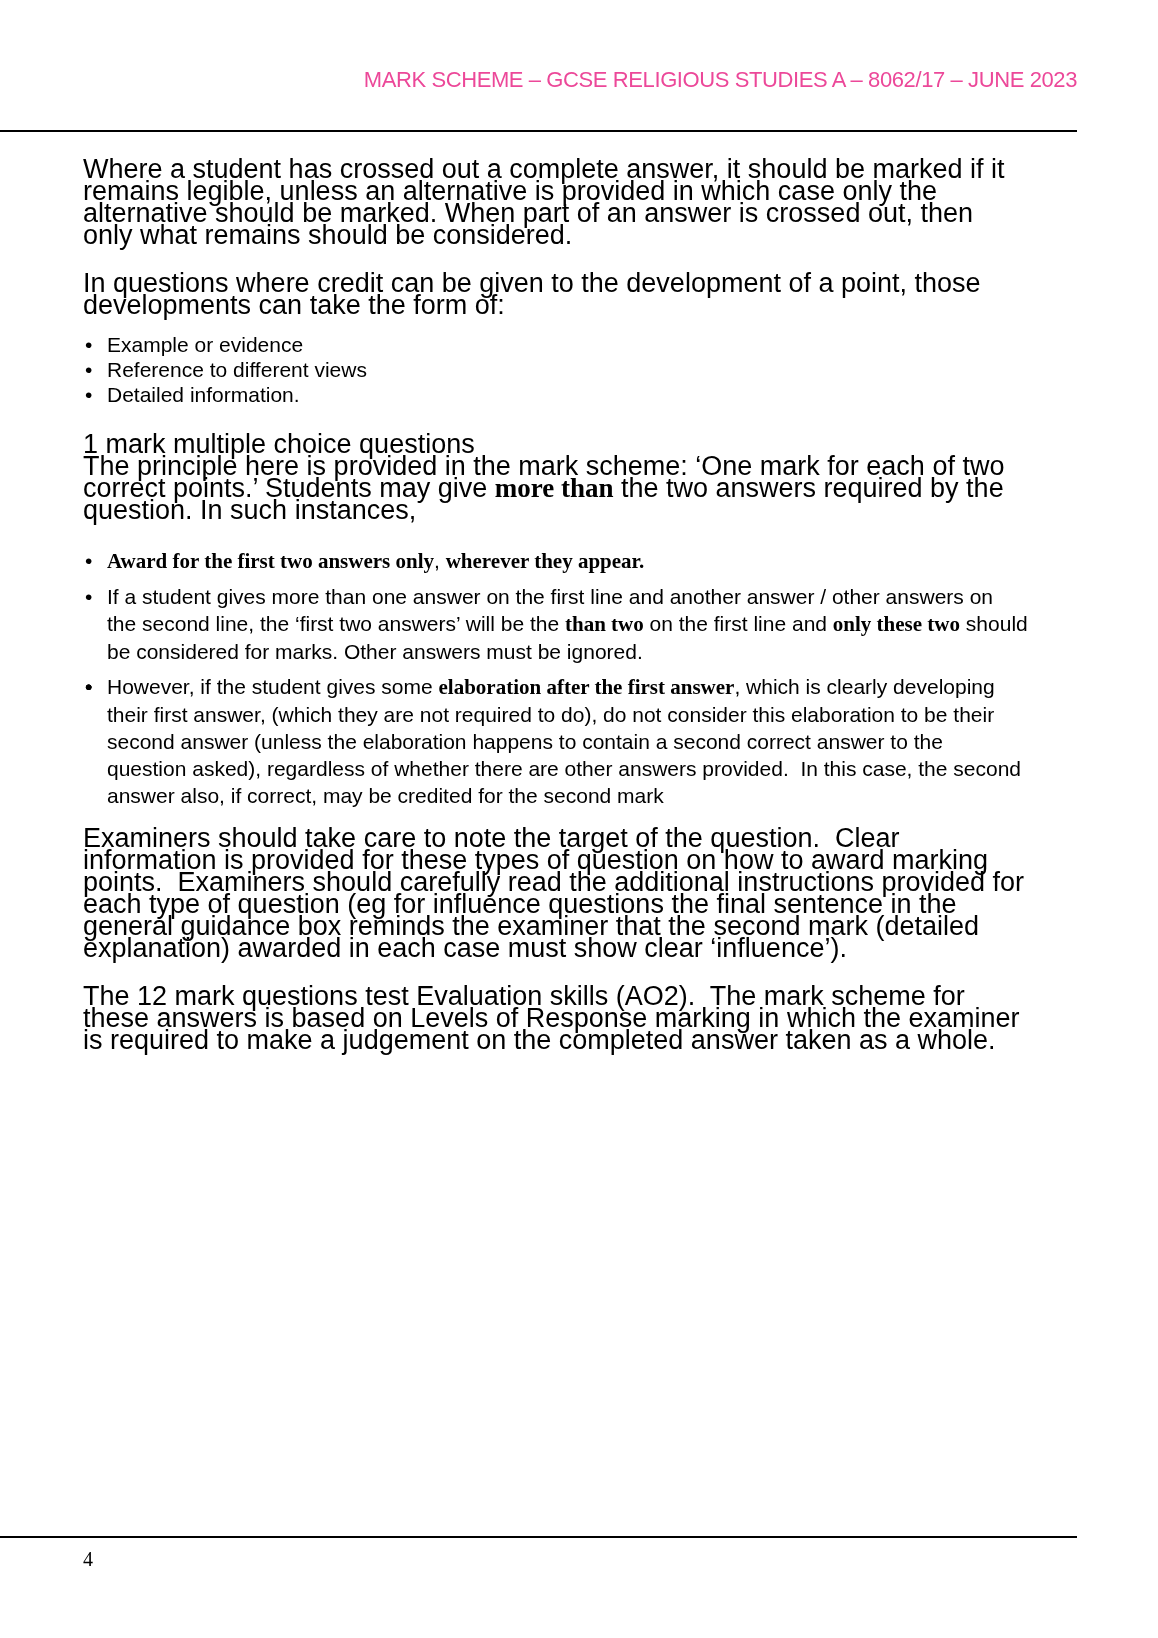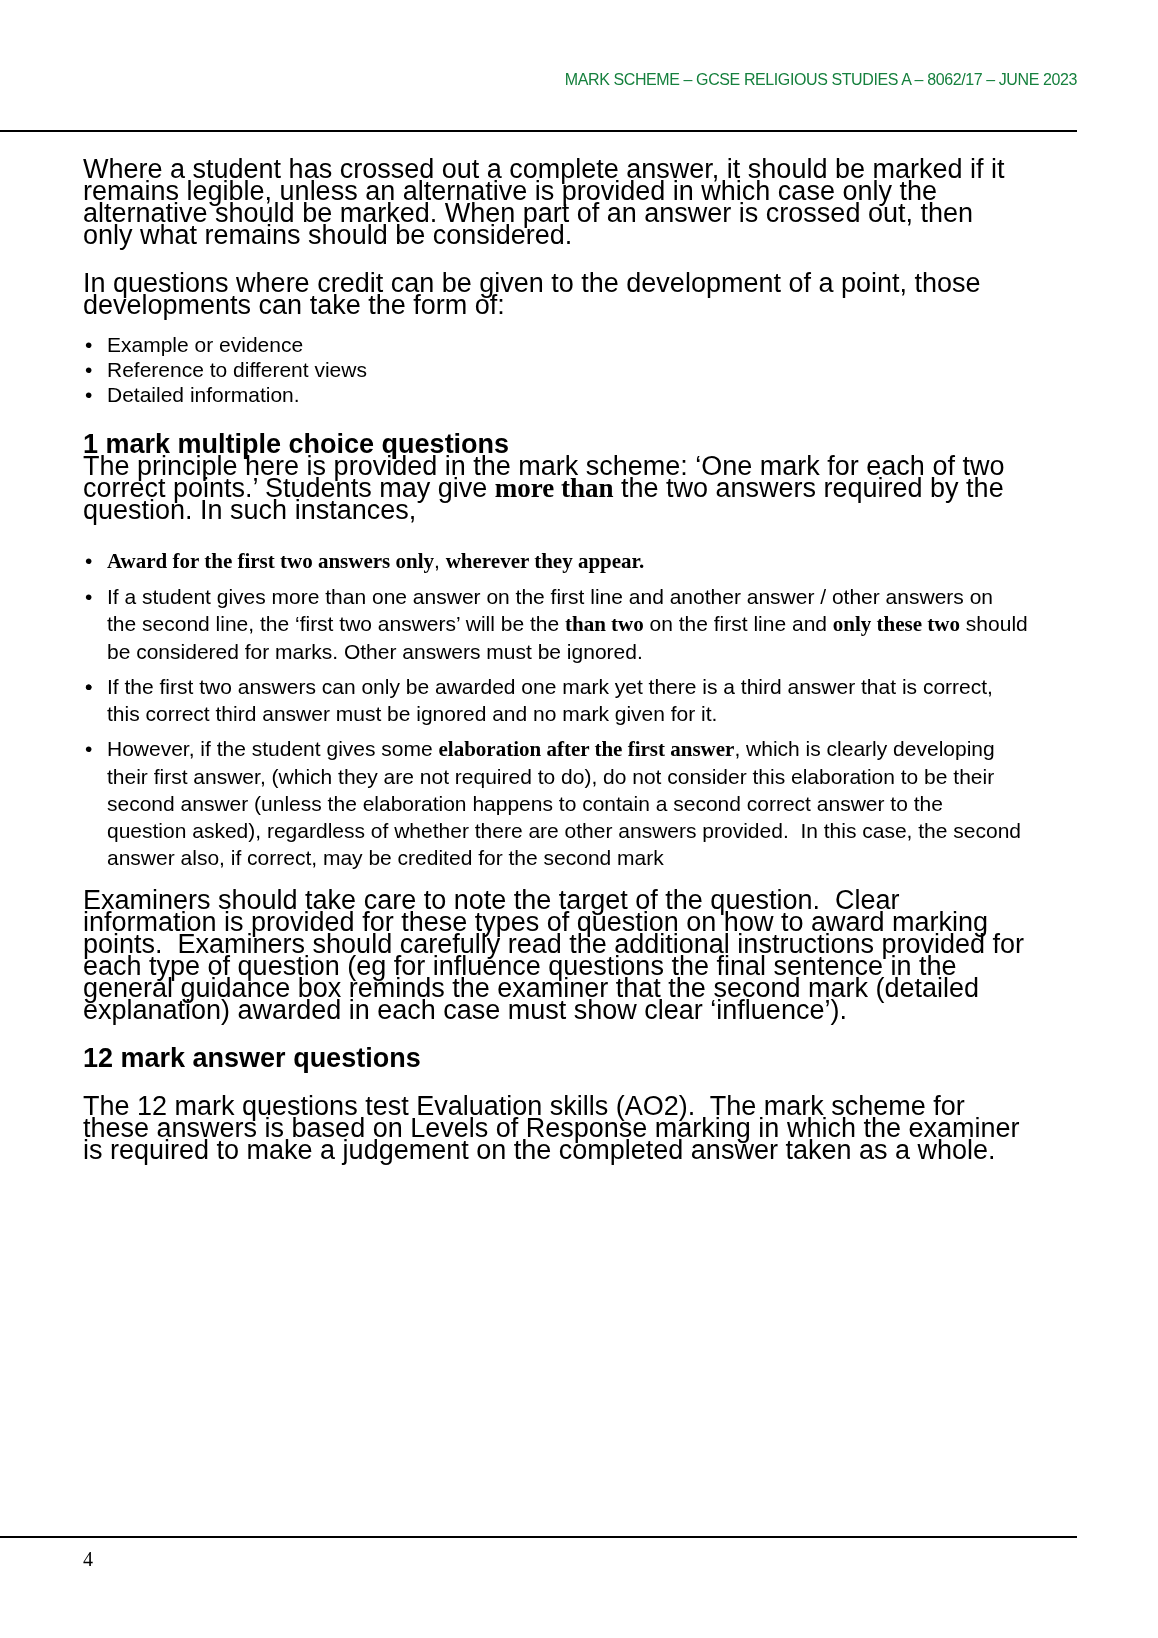--- a/index.html
+++ b/index.html
@@ -18,24 +18,24 @@
     line-height: 25px;
     overflow: hidden;
   }
   
   .header-title {
     position: absolute;
     top: 67px;
     right: 81px; 
     width: 900px;
     text-align: right;
-    font-size: 16px;
+    font-size: 22px;
     letter-spacing: -0.4px;
     white-space: nowrap;
-    color: #15803d;
+    color: #ec4899;
   }
   .header-rule {
     position: absolute;
     top: 130px;
     left: 0;
     width: 1077px;
     border-top: 2px solid #000000;
   }
   
   .content {
@@ -46,21 +46,21 @@
   }
   .content p,
   .content h2 {
     margin: 0 0 26px 0;
     white-space: pre-wrap;
     font-size: 27px;
     line-height: 22px;
     font-weight: normal;
   }
   .content p.compact { margin-bottom: 16px; }
-  .content h2 { font-weight: bold; margin-bottom: 0; }
+  .content h2 { font-weight: normal; margin-bottom: 0; }
   .content h2.spacer-after { margin-bottom: 26px; }
   .content ul.list {
     list-style: none;
     margin: 0 0 26px 0;
     padding: 0;
   }
   .content ul.list li {
     position: relative;
     padding-left: 24px;
     white-space: pre-wrap;
@@ -110,25 +110,24 @@
         <li><span class="dot">•</span><span>Example or evidence</span></li>
         <li><span class="dot">•</span><span>Reference to different views</span></li>
         <li><span class="dot">•</span><span>Detailed information.</span></li>
       </ul>
       <h2><span>1 mark multiple choice questions</span></h2>
       <p><span>The principle here is provided in the mark scheme: ‘One mark for each of two correct points.’ Students may give </span><span class="b">more than</span><span> the two answers required by the question. In such instances,</span></p>
       <ul class="list spaced">
         <li><span class="dot">•</span><span class="b">Award for the first two answers only</span><span>, </span><span class="b">wherever they appear.</span></li>
         <li><span class="dot">•</span><span>If a student gives more than one answer on the first line and another answer / other answers on the second line, the ‘first two answers’ will be the </span><span class="b">than two</span><span> on the first line and </span><span class="b">only these two</span><span> should be considered for marks. Other answers must be ignored.</span></li>
         <li><span class="dot">•</span></li>
-        <li><span class="dot">•</span><span>If the first two answers can only be awarded one mark yet there is a third answer that is correct, this correct third answer must be ignored and no mark given for it.</span></li>
+        <li><span class="dot">•</span></li>
         <li><span class="dot">•</span><span>However, if the student gives some </span><span class="b">elaboration after the first answer</span><span>, which is clearly developing their first answer, (which they are not required to do), do not consider this elaboration to be their second answer (unless the elaboration happens to contain a second correct answer to the question asked), regardless of whether there are other answers provided.  In this case, the second answer also, if correct, may be credited for the second mark</span></li>
       </ul>
       <p><span>Examiners should take care to note the target of the question.  Clear information is provided for these types of question on how to award marking points.  Examiners should carefully read the additional instructions provided for each type of question (eg for influence questions the final sentence in the general guidance box reminds the examiner that the second mark (detailed explanation) awarded in each case must show clear ‘influence’).</span></p>
-      <h2 class="spacer-after"><span>12 mark answer questions</span></h2>
       <p><span>The 12 mark questions test Evaluation skills (AO2).  The mark scheme for these answers is based on Levels of Response marking in which the examiner is required to make a judgement on the completed answer taken as a whole.</span></p>
     </div>
 
   <div class="footer-rule"></div>
 
   <div class="page-number">4</div>
 
 </div>
 
 </body></html>

